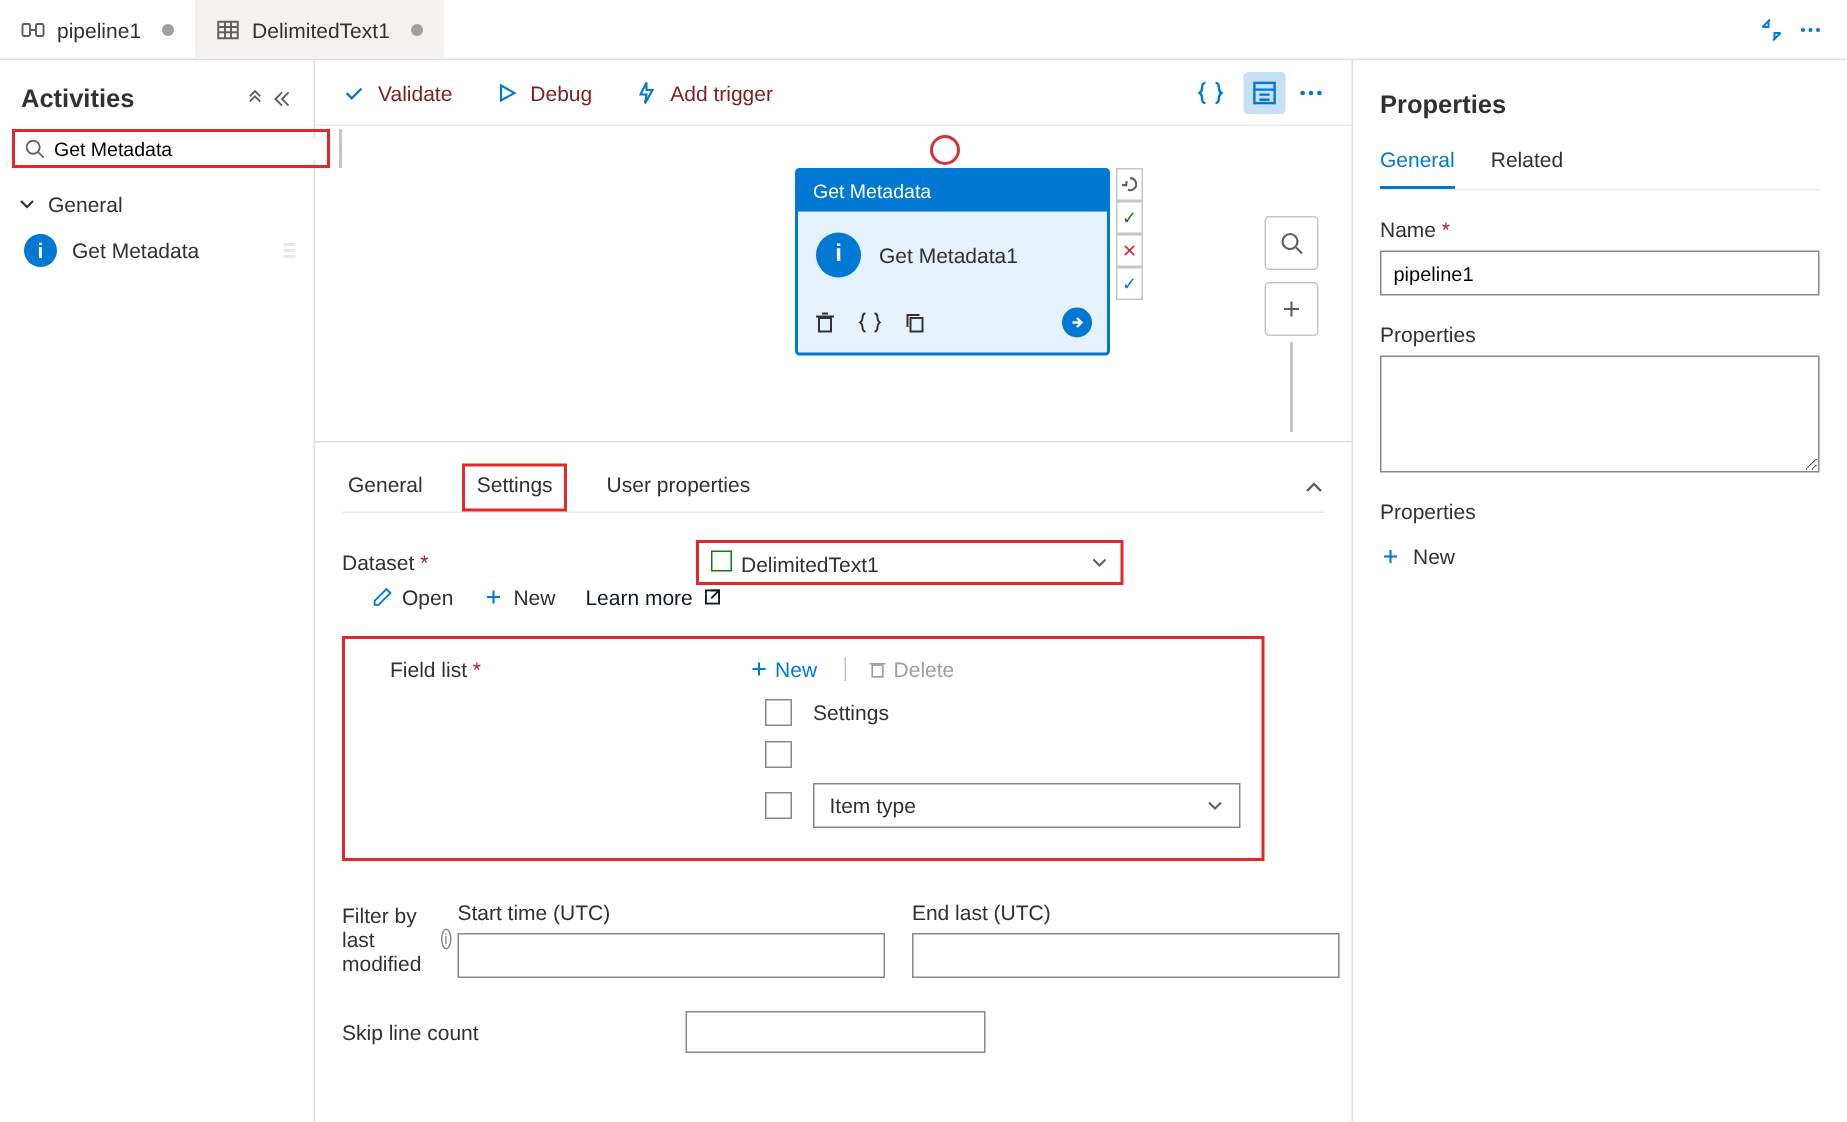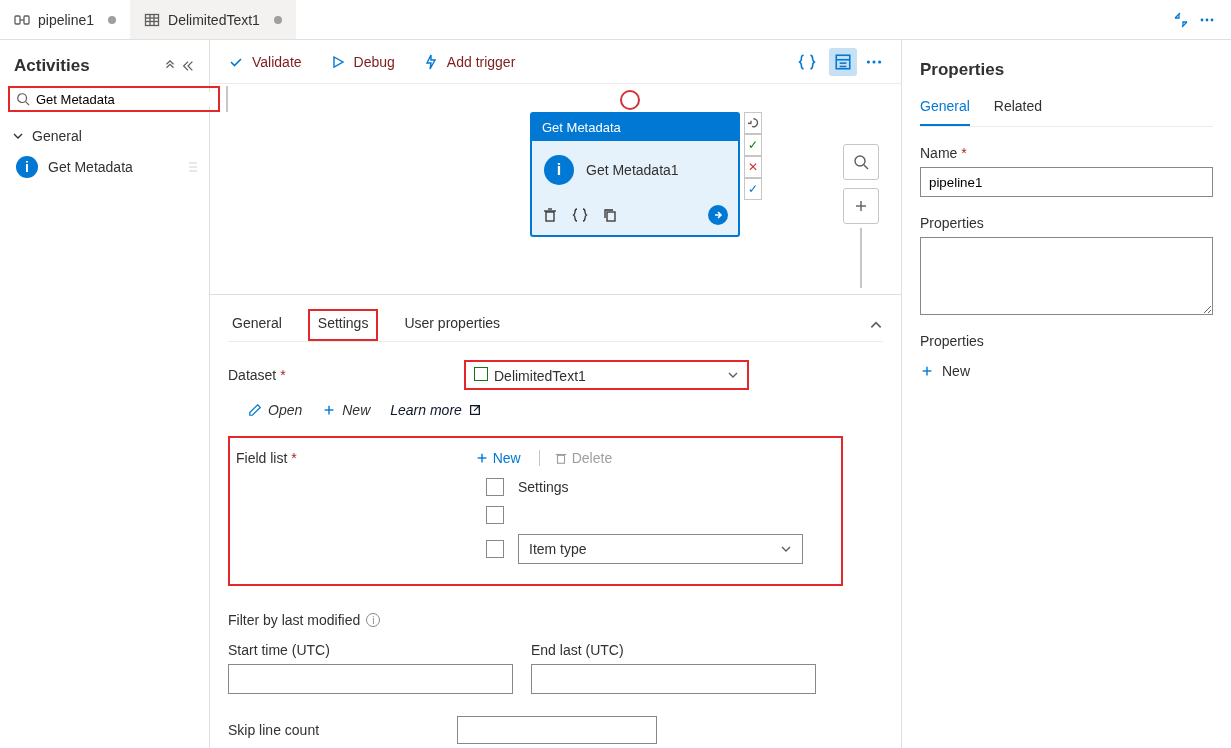--- a/index.html
+++ b/index.html
@@ -70,36 +70,36 @@
   .pane-tab { padding:6px 4px 10px 4px; color:#323130; cursor:pointer; }
   .pane-tab.active { border:2.5px solid #e22828; padding:4px 8px 8px 8px; }
   .pane-collapse { margin-left:auto; color:#605e5c; }
 
   .form-row { display:flex; align-items:center; margin-top:18px; gap:16px; }
   .form-label { width:220px; }
   .req::after{ content:" *"; color:#a4262c; }
   .select { flex:0 0 285px; height:30px; border:2.5px solid #e22828; display:flex; align-items:center; padding:0 8px; justify-content:space-between; background:#fff; }
   .doc-icon { width:14px; height:14px; border:1px solid #107c10; display:inline-block; margin-right:6px; }
 
-  .action-row { display:flex; gap:20px; margin-top:12px; margin-left:20px; align-items:center;font-style:italic; }
+  .action-row { display:flex; gap:20px; margin-left:20px; align-items:center; }
   .action-link { display:flex; align-items:center; gap:6px; cursor:pointer; }
   .action-link.blue { color:#0f172a; }
   .pencil{ width:14px;height:14px;color:#0078d4;}
   .plus{ width:14px;height:14px;color:#0078d4;}
 
-  .field-box { border:2.5px solid #e22828; margin-top:18px; padding:12px 14px 20px 6px; width:615px; }
+  .field-box { border:2.5px solid #e22828; margin-top:18px; padding:12px 14px 20px 30px; width:615px; }
   .field-box-header { display:flex; align-items:center; gap:18px; }
   .new-btn { color:#0078d4; display:flex; align-items:center; gap:4px; cursor:pointer; margin-left:160px;}
   .del-btn { color:#a19f9d; display:flex; align-items:center; gap:4px; border-left:1px solid #c8c6c4; padding-left:14px;}
   .arg-header { display:flex; align-items:center; gap:14px; margin-top:12px; margin-left:250px;}
   .arg-row { display:flex; align-items:center; gap:14px; margin-top:10px; margin-left:250px;}
   .checkbox { width:18px; height:18px; border:1px solid #8a8886; }
   .arg-select { width:285px; height:30px; border:1px solid #8a8886; display:flex; align-items:center; justify-content:space-between; padding:0 10px; }
 
-  .filter-row { margin-top:26px; display:flex; gap:14px; flex-direction:column; }
+  .filter-row { margin-top:26px; display:flex; gap:4px; }
   .filter-title { display:flex; align-items:center; gap:6px; }
   .info-circle { width:14px; height:14px; border:1px solid #8a8886; border-radius:50%; display:inline-flex; align-items:center; justify-content:center; font-size:10px; color:#8a8886;}
   .time-cols { display:flex; gap:18px; }
   .time-col { display:flex; flex-direction:column; gap:6px; }
   .time-input { width:285px; height:30px; border:1px solid #8a8886; }
   .skip-row { margin-top:22px; display:flex; align-items:center; gap:20px; }
   .skip-input { width:200px; height:28px; border:1px solid #8a8886; margin-left:118px;}
 
   
   .props-panel { width:330px; border-left:1px solid #e1dfdd; padding:20px 18px; overflow:auto; }

